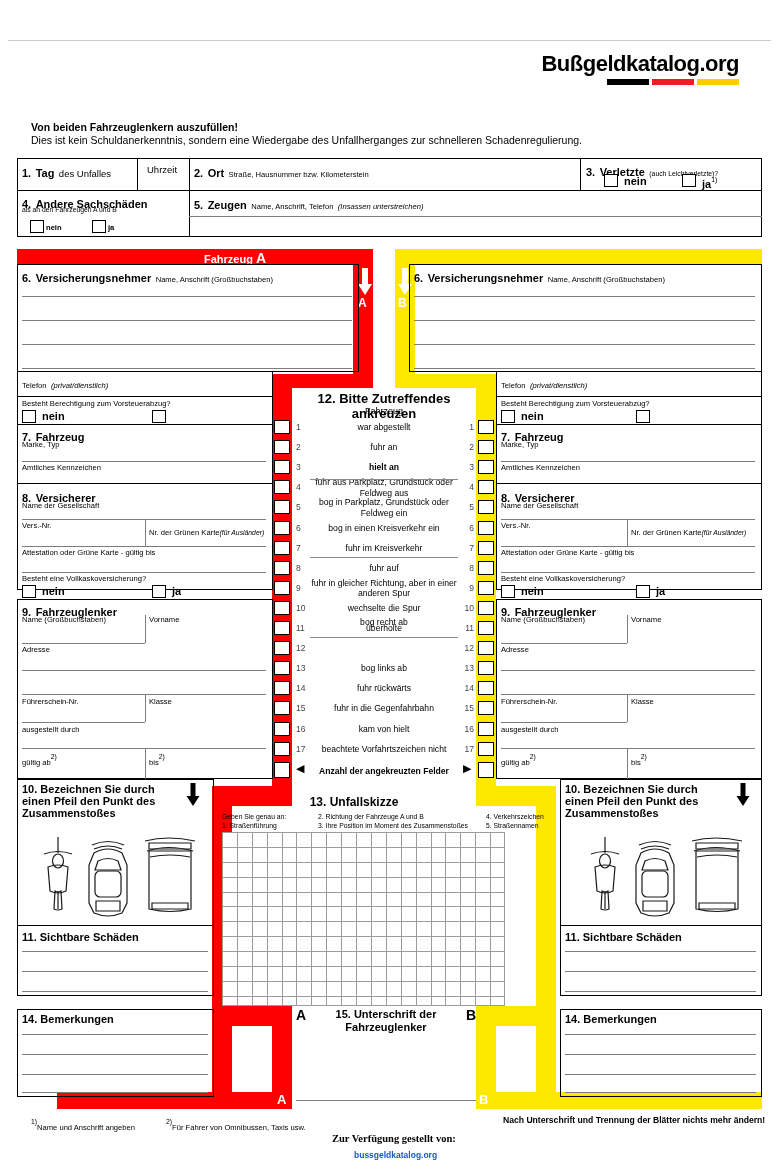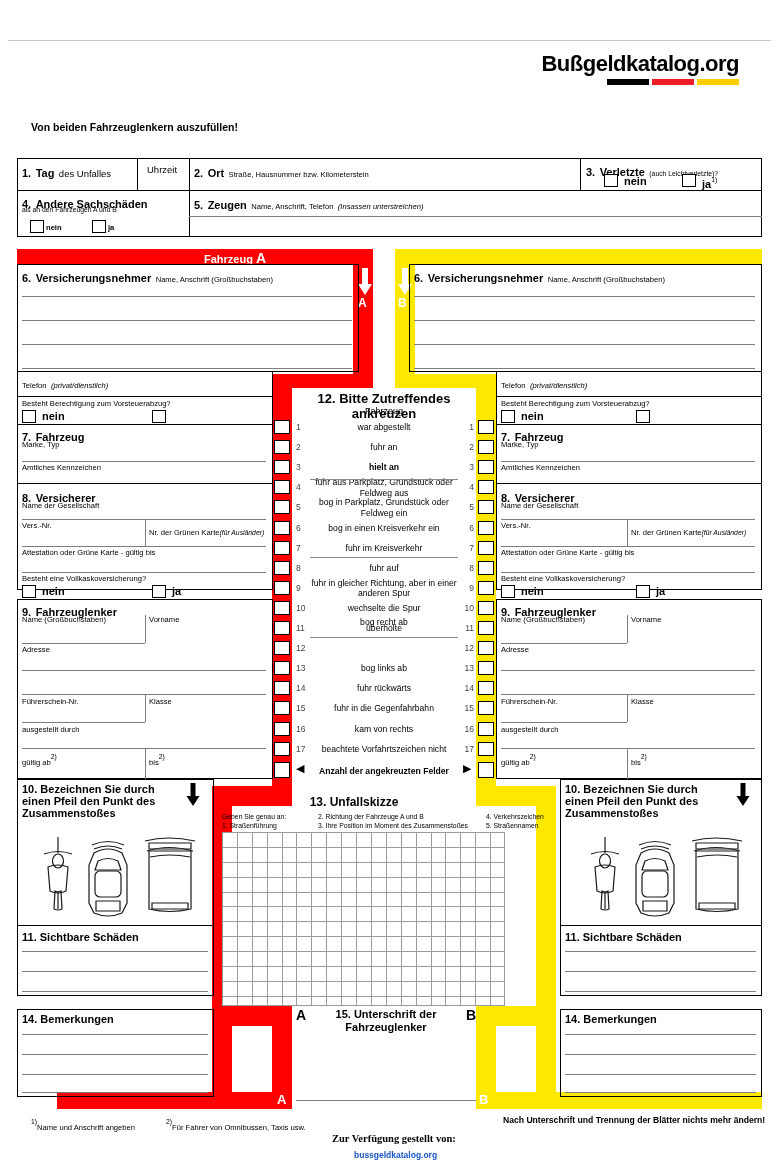--- a/index.html
+++ b/index.html
@@ -80,20 +80,21 @@
   <div class="brand">
     <div class="brand-text">Bußgeldkatalog.org</div>
     <div class="flag">
       <i style="background:#000000"></i>
         <i style="background:#ee1c25"></i>
         <i style="background:#ffce00"></i>
     </div>
   </div>
 
   <div class="sub1">Von beiden Fahrzeuglenkern auszufüllen!</div>
+  <div class="sub2">Dies ist kein Schuldanerkenntnis, sondern eine Wiedergabe des Unfallherganges zur schnelleren Schadenregulierung.</div>
 
   <div class="bx" style="left:17px;top:158px;width:745px;height:79px;"></div>
 
   <div class="ln" style="left:17px;top:190px;width:745px;background:#000;"></div>
 
   <div class="vl" style="left:137px;top:158px;height:32px;background:#000;"></div>
   <div class="vl" style="left:189px;top:158px;height:79px;background:#000;"></div>
   <div class="vl" style="left:580px;top:158px;height:32px;background:#000;"></div>
   <div class="ln" style="left:189px;top:216px;width:573px;"></div>
 
@@ -518,21 +519,21 @@
       <div class="rowtext" style="left: 310px; top: 683.3px; width: 148px; line-height: 10.5px;">fuhr rückwärts</div>
       <div class="cb" style="left: 274px; top: 701.4px; width: 16px; height: 14px;"></div>
       <div class="cb" style="left: 478px; top: 701.4px; width: 16px; height: 14px;"></div>
       <div class="rownum" style="left: 296px; top: 703.4px;">15</div>
       <div class="rownum" style="left: 462px; top: 703.4px; text-align: right; width: 12px;">15</div>
       <div class="rowtext" style="left: 310px; top: 703.4px; width: 148px; line-height: 10.5px;">fuhr in die Gegenfahrbahn</div>
       <div class="cb" style="left: 274px; top: 721.5px; width: 16px; height: 14px;"></div>
       <div class="cb" style="left: 478px; top: 721.5px; width: 16px; height: 14px;"></div>
       <div class="rownum" style="left: 296px; top: 723.5px;">16</div>
       <div class="rownum" style="left: 462px; top: 723.5px; text-align: right; width: 12px;">16</div>
-      <div class="rowtext" style="left: 310px; top: 723.5px; width: 148px; line-height: 10.5px;">kam von rechts</div>
+      <div class="rowtext" style="left: 310px; top: 723.5px; width: 148px; line-height: 10.5px;">kam von hielt</div>
       <div class="cb" style="left: 274px; top: 741.6px; width: 16px; height: 14px;"></div>
       <div class="cb" style="left: 478px; top: 741.6px; width: 16px; height: 14px;"></div>
       <div class="rownum" style="left: 296px; top: 743.6px;">17</div>
       <div class="rownum" style="left: 462px; top: 743.6px; text-align: right; width: 12px;">17</div>
       <div class="rowtext" style="left: 310px; top: 743.6px; width: 148px; line-height: 10.5px;">beachtete Vorfahrtszeichen nicht</div>
     </div>
 
   <div class="sep" style="left:310px;top:479px;width:148px;"></div>
   <div class="sep" style="left:310px;top:557px;width:148px;"></div>
   <div class="sep" style="left:310px;top:637px;width:148px;"></div>

